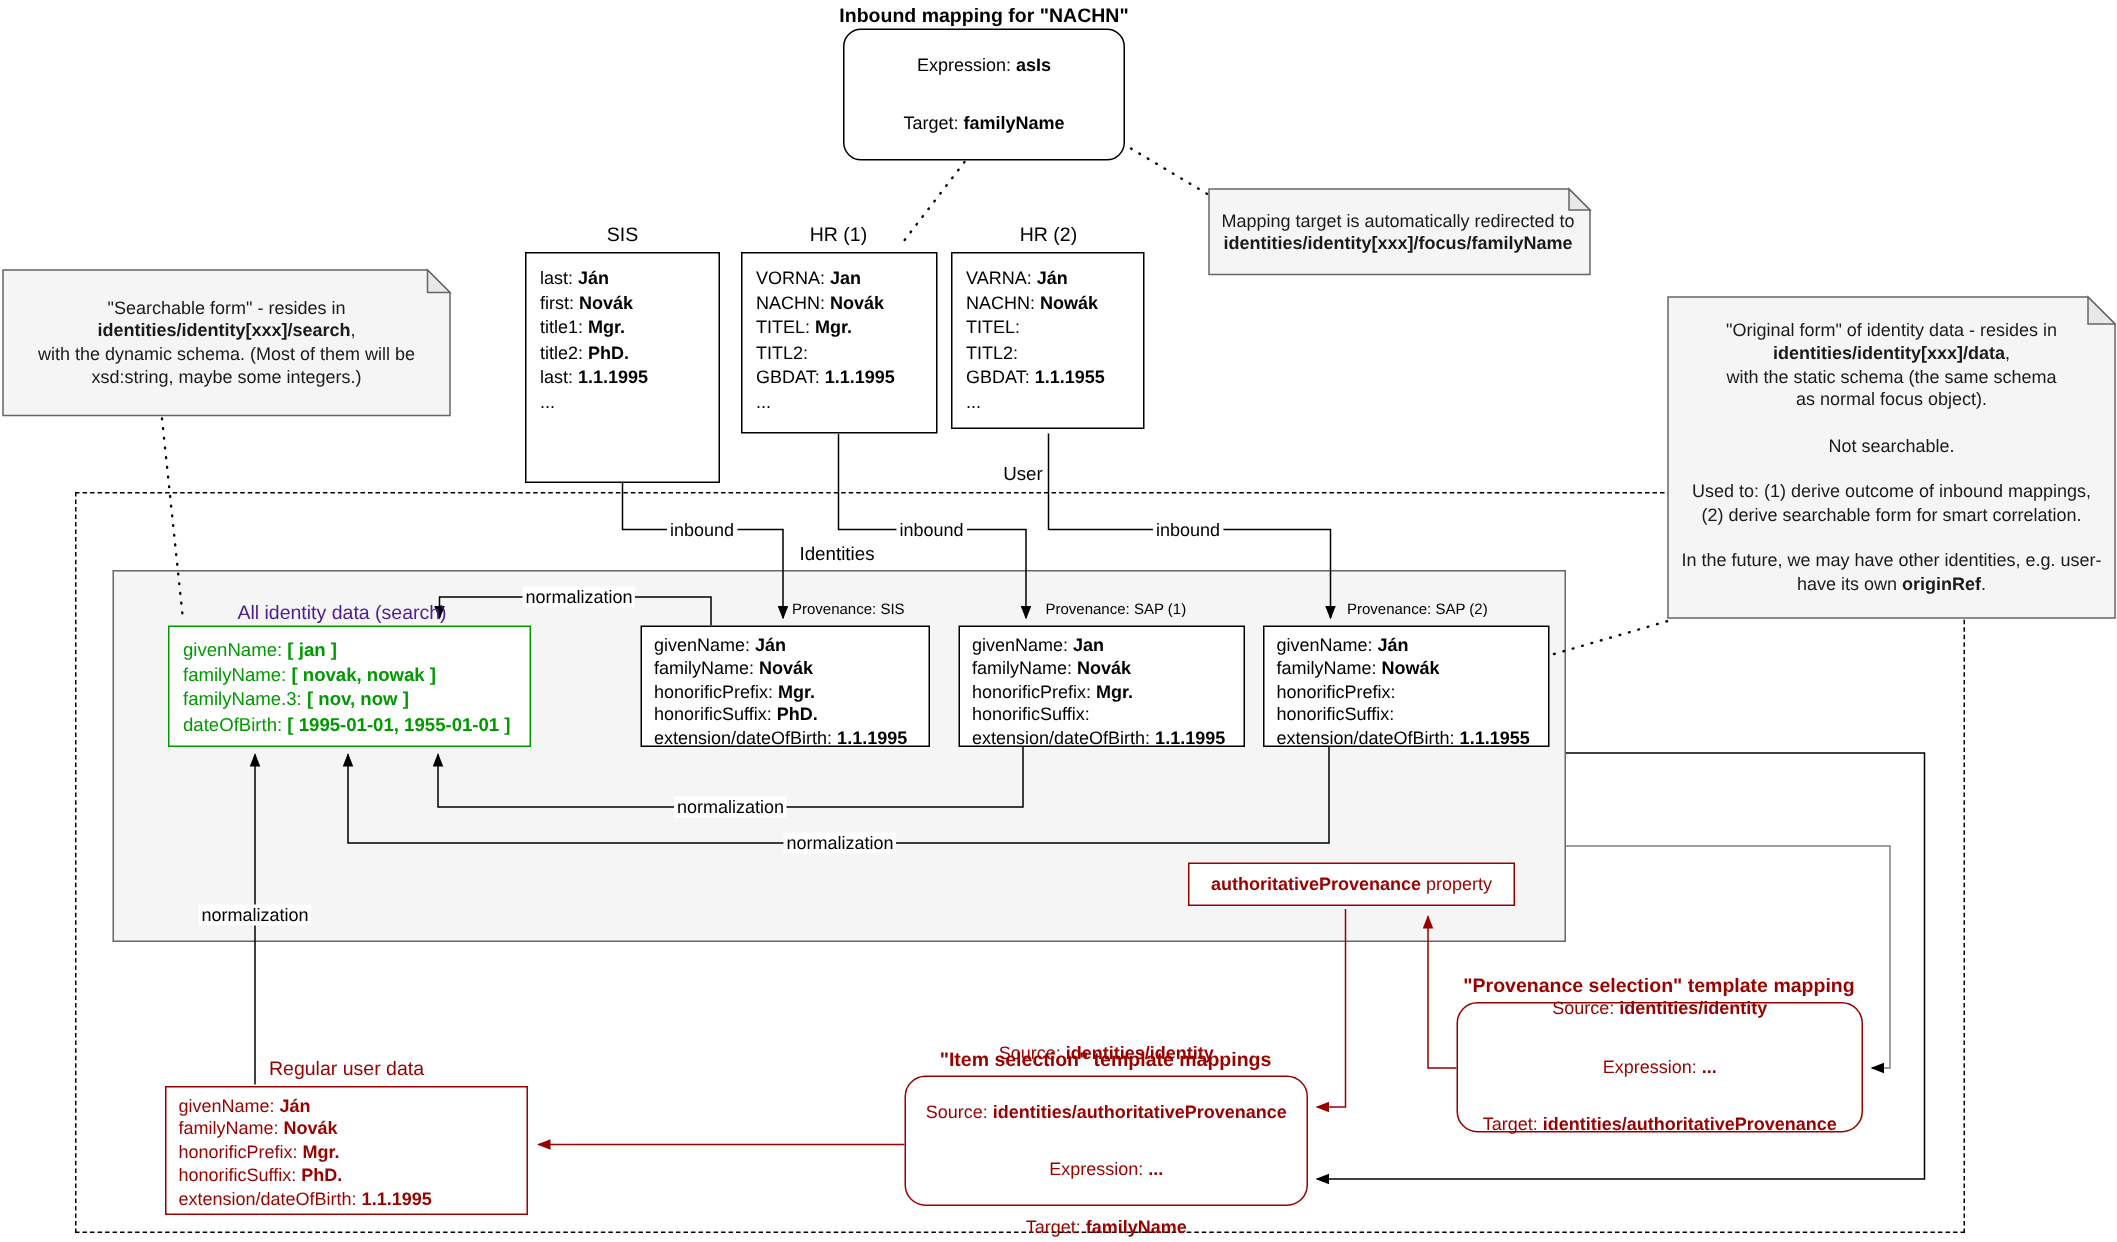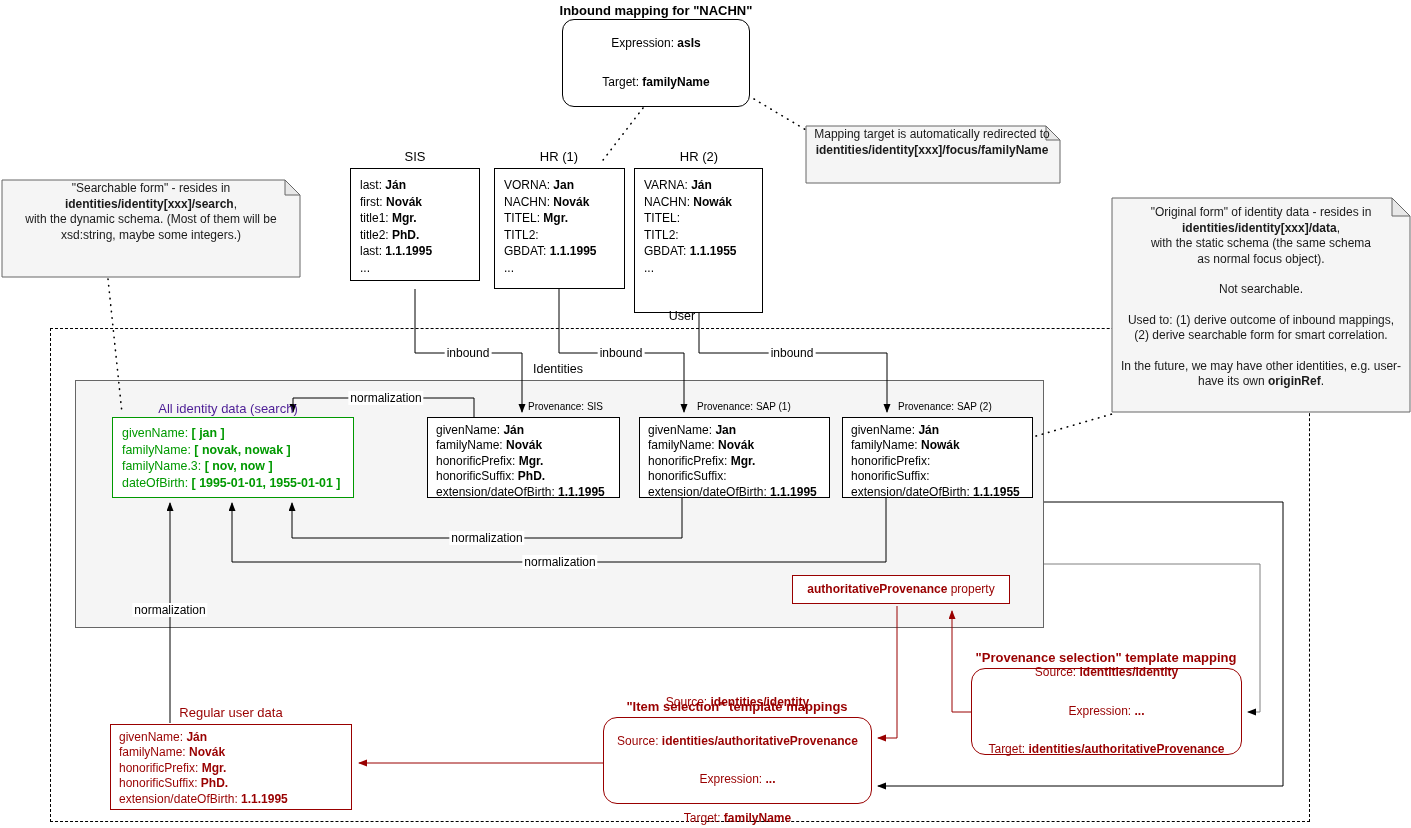--- a/index.html
+++ b/index.html
@@ -16,21 +16,21 @@
   .fields{padding:8px 4px 0 9px;line-height:16.5px;text-align:left;}
   .fields.tight{padding:5px 4px 0 8px;line-height:15.4px;}
   .fields.g{padding:7px 4px 0 9px;line-height:16.5px;font-size:12.4px;}
   .b{font-weight:bold;}
   .centerbox{display:flex;flex-direction:column;justify-content:center;text-align:center;line-height:15.5px;}
   .title{position:absolute;transform:translate(-50%,-50%);white-space:nowrap;font-size:13px;z-index:3;}
   .title-l{position:absolute;white-space:nowrap;font-size:10px;z-index:3;}
   .elabel{position:absolute;transform:translate(-50%,-50%);white-space:nowrap;font-size:12px;background:#fff;padding:0 2px;z-index:3;}
   .bold{font-weight:bold;}
   .note-text{position:absolute;z-index:2;font-size:12px;line-height:15.5px;text-align:center;color:#1a1a1a;
-             display:flex;flex-direction:column;}
+             display:flex;flex-direction:column;justify-content:center;}
   .sp{height:15px;}
 </style>
 </head>
 <body>
 
 <div class="canvas">
 
   <div class="abs user-box"></div>
   <div class="abs identities-box"></div>
 
@@ -109,41 +109,41 @@
     <div>Not searchable.</div>
     <div class="sp"></div>
     <div>Used to: (1) derive outcome of inbound mappings,</div>
     <div>(2) derive searchable form for smart correlation.</div>
     <div class="sp"></div>
     <div>In the future, we may have other identities, e.g. user-</div>
     <div><span>have its own </span><span class="bold">originRef</span><span>.</span></div>
   </div>
 
   <div class="title" style="left:415px;top:156px;">SIS</div>
-  <div class="box fields" style="left:350px;top:168px;width:130px;height:113px;">
+  <div class="box fields" style="left:350px;top:168px;width:130px;height:154px;">
     <div><span>last:</span> <span class="b">Ján</span></div>
     <div><span>first:</span> <span class="b">Novák</span></div>
     <div><span>title1:</span> <span class="b">Mgr.</span></div>
     <div><span>title2:</span> <span class="b">PhD.</span></div>
     <div><span>last:</span> <span class="b">1.1.1995</span></div>
     <div><span>...</span></div>
   </div>
 
   <div class="title" style="left:559px;top:156px;">HR (1)</div>
   <div class="box fields" style="left:494px;top:168px;width:131px;height:121px;">
     <div><span>VORNA:</span> <span class="b">Jan</span></div>
     <div><span>NACHN:</span> <span class="b">Novák</span></div>
     <div><span>TITEL:</span> <span class="b">Mgr.</span></div>
     <div><span>TITL2:</span> <span class="b"></span></div>
     <div><span>GBDAT:</span> <span class="b">1.1.1995</span></div>
     <div><span>...</span></div>
   </div>
 
   <div class="title" style="left:699px;top:156px;">HR (2)</div>
-  <div class="box fields" style="left:634px;top:168px;width:129px;height:145px;">
+  <div class="box fields" style="left:634px;top:168px;width:129px;height:118px;">
     <div><span>VARNA:</span> <span class="b">Ján</span></div>
     <div><span>NACHN:</span> <span class="b">Nowák</span></div>
     <div><span>TITEL:</span> <span class="b"></span></div>
     <div><span>TITL2:</span> <span class="b"></span></div>
     <div><span>GBDAT:</span> <span class="b">1.1.1955</span></div>
     <div><span>...</span></div>
   </div>
 
   <div class="title" style="left:682px;top:316px;font-size:12.5px;">User</div>
   <div class="title" style="left:558px;top:369px;font-size:12.5px;">Identities</div>

